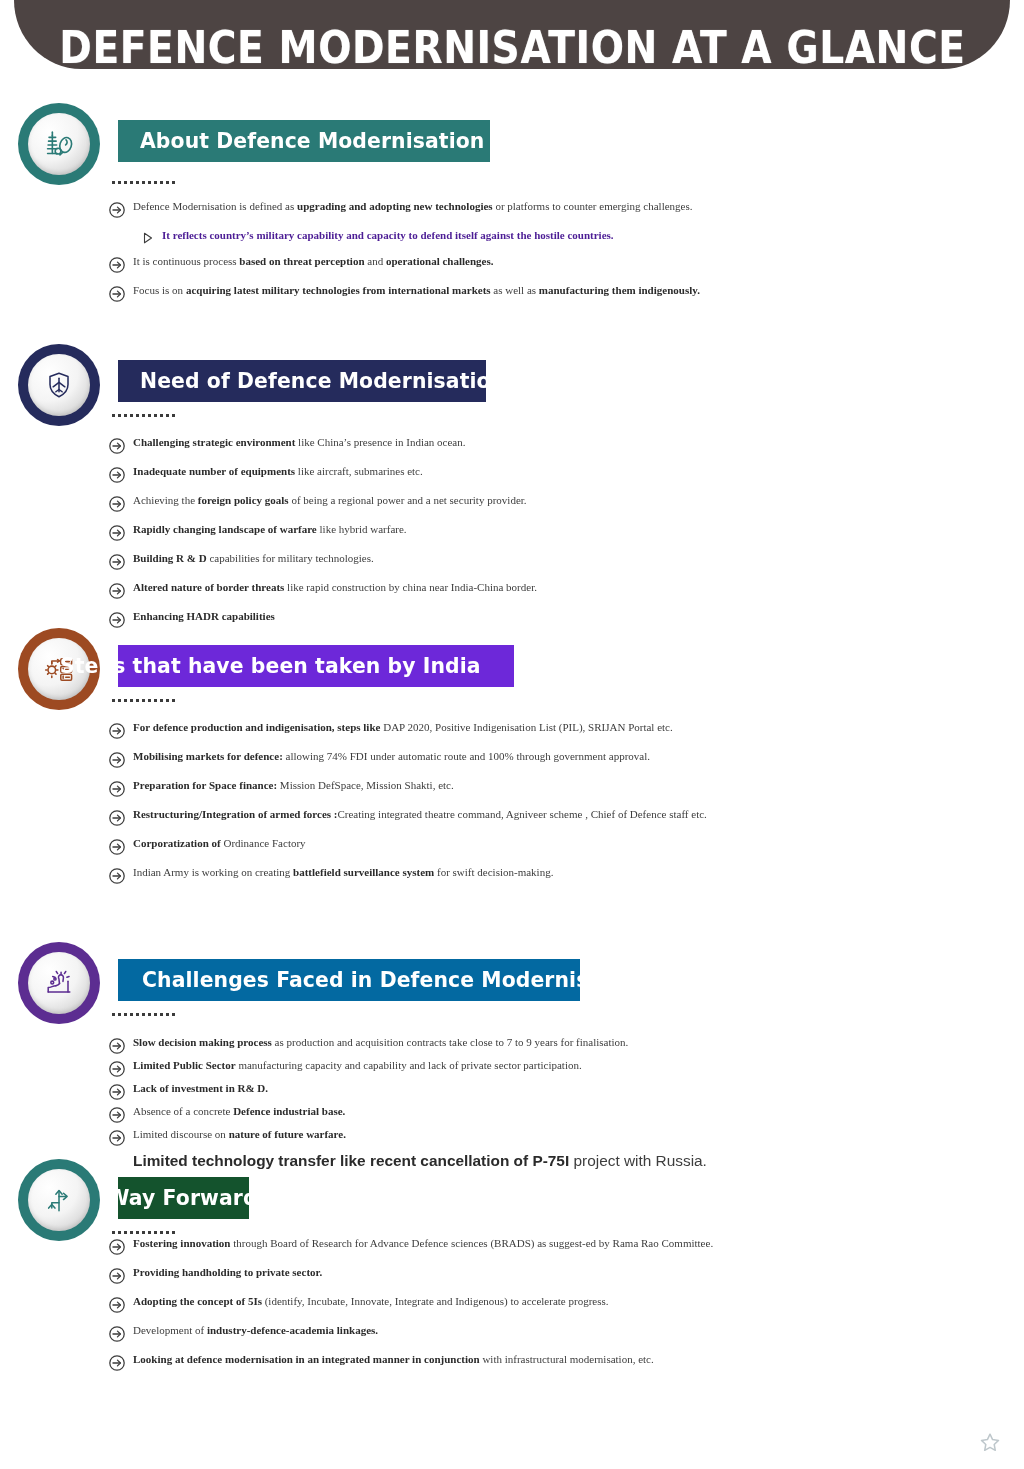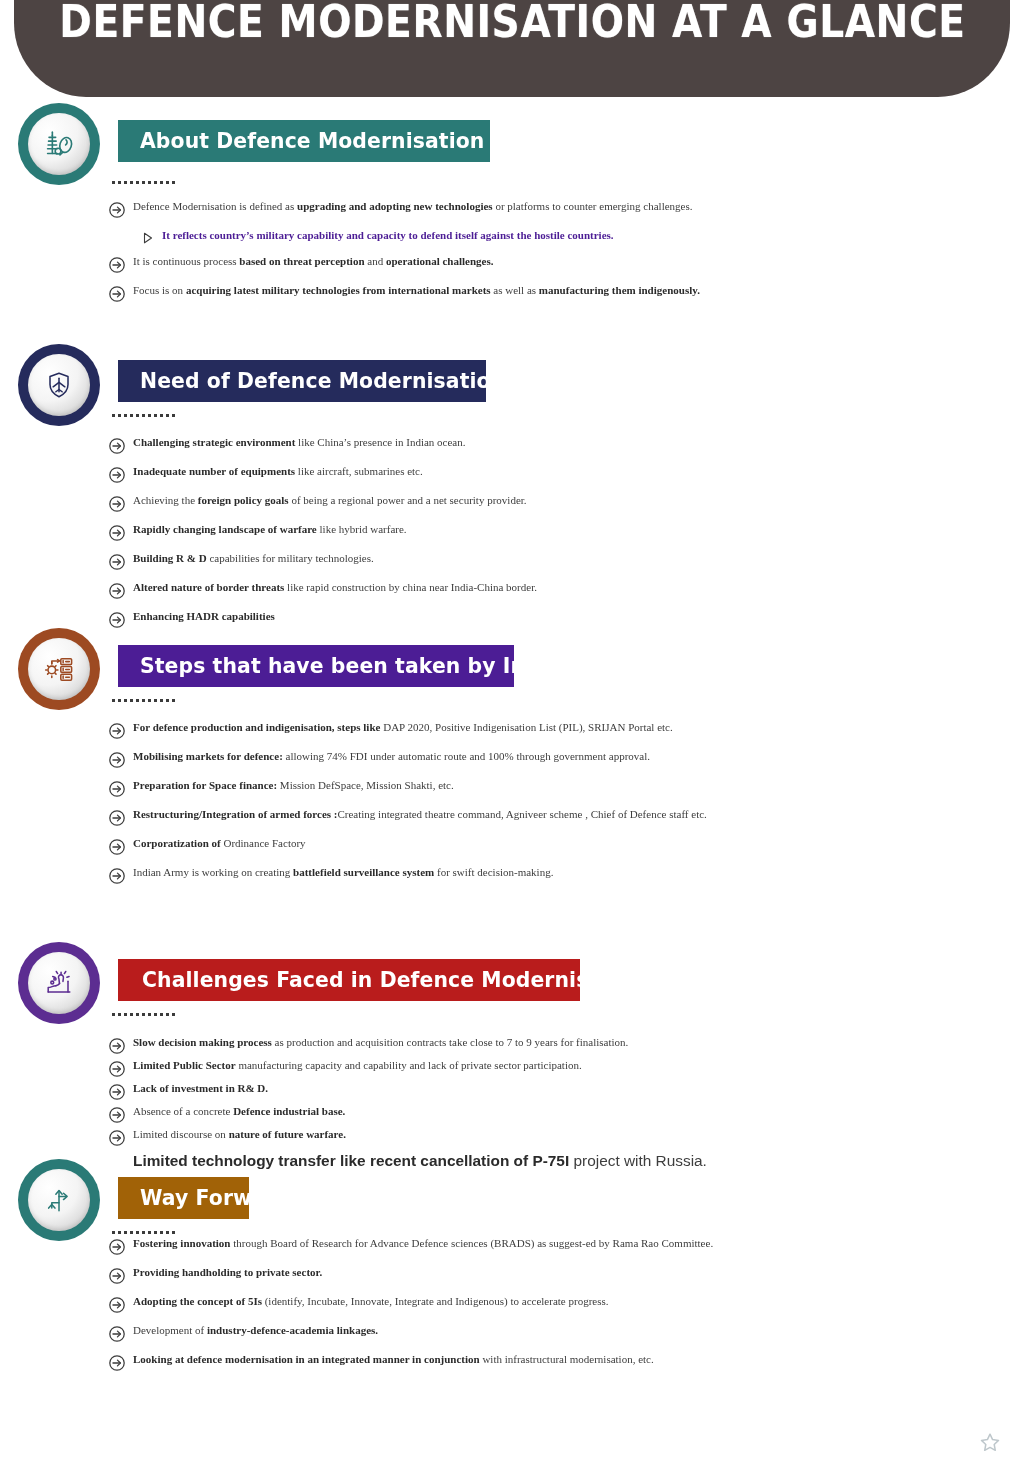--- a/index.html
+++ b/index.html
@@ -16,26 +16,26 @@
     background: #ffffff;
     overflow: hidden;
   }
 
   
   .banner {
     position: absolute;
     left: 14px;
     top: 0;
     width: 996px;
-    height: 97px;
+    height: 69px;
     background: #4d4443;
     border-bottom-left-radius: 72px 74px;
     border-bottom-right-radius: 72px 74px;
     display: flex;
-    align-items: flex-start;
+    align-items: flex-end;
     justify-content: center;
   }
   .banner-title {
     color: #ffffff;
     font-size: 37px;
     letter-spacing: 0.5px;
     font-weight: 700;
     font-family: "DejaVu Sans", sans-serif;
     transform: scaleX(1.06) scaleY(1.22);
     text-shadow: 0 0 1px rgba(255,255,255,.45);
@@ -328,21 +328,21 @@
                 <path stroke="#9d4a22" fill="none" stroke-width="1.7" stroke-linecap="round" stroke-linejoin="round" d="M12 14.5V11h8"></path>
                 <path stroke="#9d4a22" fill="none" stroke-width="1.7" stroke-linecap="round" stroke-linejoin="round" d="M18.4 9.6L20.6 11l-2.2 1.4"></path>
                 <rect stroke="#9d4a22" fill="none" stroke-width="1.7" stroke-linecap="round" stroke-linejoin="round" x="22" y="8.5" width="12" height="6.5" rx="1.2"></rect>
                 <rect stroke="#9d4a22" fill="none" stroke-width="1.7" stroke-linecap="round" stroke-linejoin="round" x="22" y="17.2" width="12" height="6.5" rx="1.2"></rect>
                 <rect stroke="#9d4a22" fill="none" stroke-width="1.7" stroke-linecap="round" stroke-linejoin="round" x="22" y="25.9" width="12" height="6.5" rx="1.2"></rect>
                 <path stroke="#9d4a22" fill="none" stroke-width="1.7" stroke-linecap="round" stroke-linejoin="round" d="M24.6 10.5v2.5M27.5 11.8h4M24.6 19.2v2.5M27.5 20.5h4M24.6 27.9v2.5M27.5 29.2h4"></path>
               </svg>
             </div>
           </div>
         </div>
-        <div class="sec-headbar" style="top: 645px; left: 118px; width: 396px; background: #4c1d95;">
+        <div class="sec-headbar" style="top: 645px; left: 118px; width: 396px; background: #6d28d9; justify-content: flex-end;">
           <span>Steps that have been taken by India</span>
         </div>
         <div class="dots" style="top: 699px; position: absolute;">
           <i></i>
           <i></i>
           <i></i>
           <i></i>
           <i></i>
           <i></i>
           <i></i>
@@ -413,21 +413,21 @@
                 <path stroke="#5c2d91" fill="none" stroke-width="1.7" stroke-linecap="round" stroke-linejoin="round" d="M16.5 23c2-.6 3.3-1.4 4.2-2.5"></path>
                 <path stroke="#5c2d91" fill="none" stroke-width="1.7" stroke-linecap="round" stroke-linejoin="round" d="M20.5 20.5l-.6-5.2"></path>
                 <path stroke="#5c2d91" fill="none" stroke-width="1.7" stroke-linecap="round" stroke-linejoin="round" d="M19.5 14.5c-.4-2 .8-3.6 2.6-3.6 1.8 0 3 1.5 2.8 3.3l-.5 4"></path>
                 <path stroke="#5c2d91" fill="none" stroke-width="1.7" stroke-linecap="round" stroke-linejoin="round" d="M22.3 11v-3M18.5 9.5l-1.5-2.3M26 9.5l1.5-2.3M15.5 13.5l-2.5-.8M28.8 13.5l2.4-.8"></path>
                 <circle stroke="#5c2d91" fill="none" stroke-width="1.7" stroke-linecap="round" stroke-linejoin="round" cx="12.5" cy="19.5" r="1.6"></circle>
                 <circle stroke="#5c2d91" fill="none" stroke-width="1.7" stroke-linecap="round" stroke-linejoin="round" cx="15.5" cy="15.5" r="1.2"></circle>
               </svg>
             </div>
           </div>
         </div>
-        <div class="sec-headbar" style="top: 959px; left: 118px; width: 462px; background: #b91c1c; padding-left: 24px;">
+        <div class="sec-headbar" style="top: 959px; left: 118px; width: 462px; background: #0369a1; padding-left: 24px;">
           <span>Challenges Faced in Defence Modernisation</span>
         </div>
         <div class="dots" style="top: 1013px; position: absolute;">
           <i></i>
           <i></i>
           <i></i>
           <i></i>
           <i></i>
           <i></i>
           <i></i>
@@ -488,21 +488,21 @@
                 <path stroke="#2a7a76" fill="none" stroke-width="1.7" stroke-linecap="round" stroke-linejoin="round" d="M20 32V10"></path>
                 <path stroke="#2a7a76" fill="none" stroke-width="1.7" stroke-linecap="round" stroke-linejoin="round" d="M16.5 13.5L20 9.5l3.5 4"></path>
                 <path stroke="#2a7a76" fill="none" stroke-width="1.7" stroke-linecap="round" stroke-linejoin="round" d="M20 16h8"></path>
                 <path stroke="#2a7a76" fill="none" stroke-width="1.7" stroke-linecap="round" stroke-linejoin="round" d="M25 12.5l4 3.5-4 3.5"></path>
                 <path stroke="#2a7a76" fill="none" stroke-width="1.7" stroke-linecap="round" stroke-linejoin="round" d="M20 23h-8v6"></path>
                 <path stroke="#2a7a76" fill="none" stroke-width="1.7" stroke-linecap="round" stroke-linejoin="round" d="M8.5 25.5l3.5-4 3.5 4" transform="translate(0,3.5)"></path>
               </svg>
             </div>
           </div>
         </div>
-        <div class="sec-headbar" style="top: 1177px; left: 118px; width: 131px; background: #a16207;">
+        <div class="sec-headbar" style="top: 1177px; left: 118px; width: 131px; background: #14532d; justify-content: center;">
           <span>Way Forward</span>
         </div>
         <div class="dots" style="top: 1231px; position: absolute;">
           <i></i>
           <i></i>
           <i></i>
           <i></i>
           <i></i>
           <i></i>
           <i></i>

